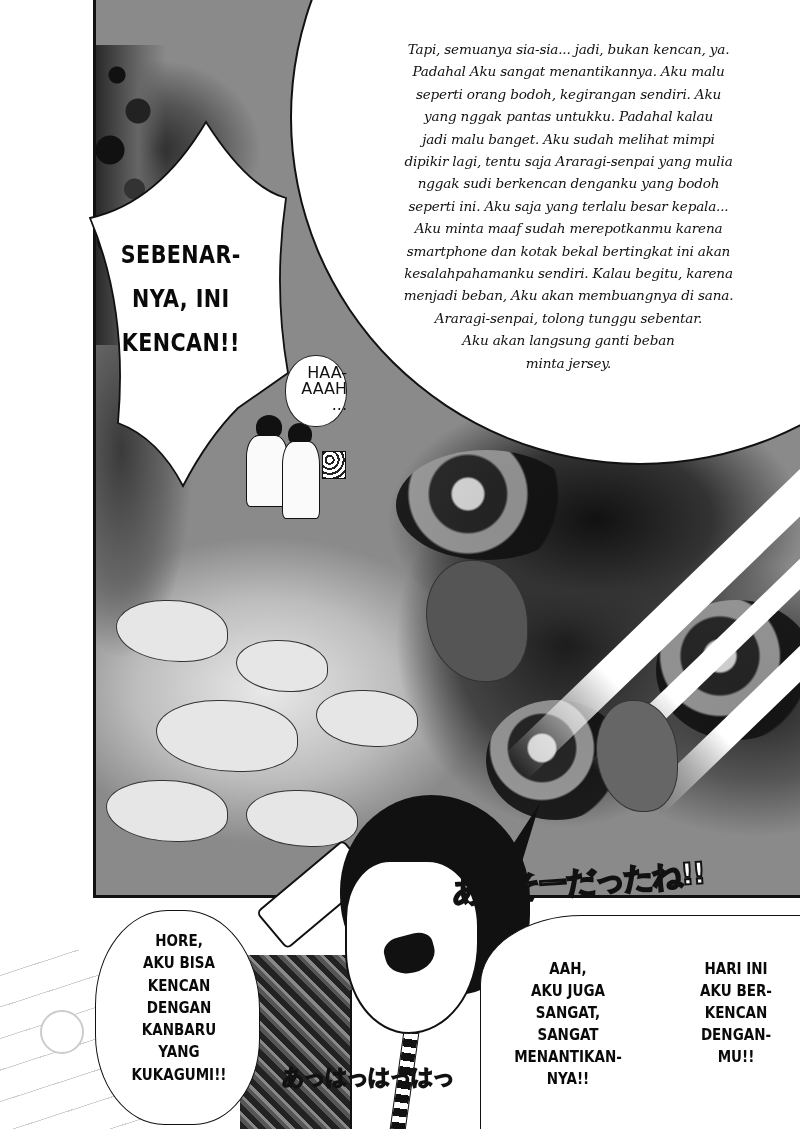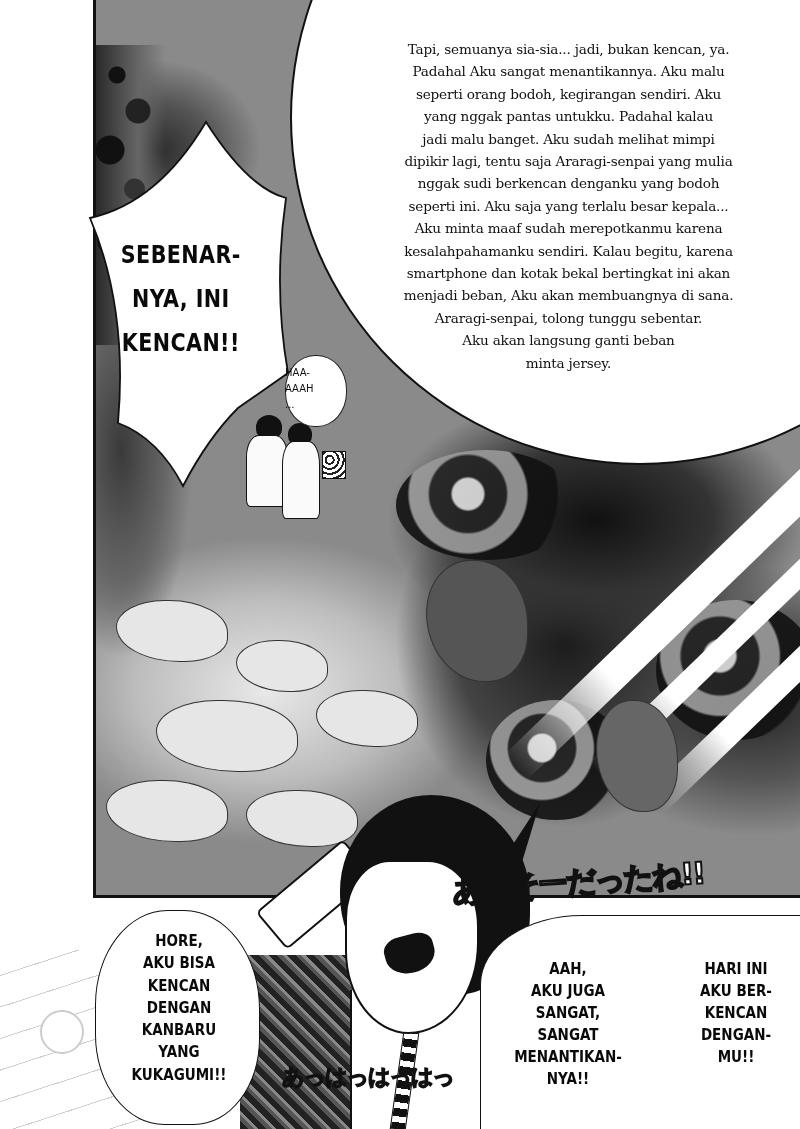--- a/index.html
+++ b/index.html
@@ -54,21 +54,21 @@
   .bubble-main {
     position: absolute; left: 290px; top: -230px; width: 700px; height: 695px;
     background: #fff; border: 2px solid #111; border-radius: 50%;
     box-sizing: border-box;
   }
   .main-text {
     position: absolute; left: 336px; top: 38px; width: 465px;
     font-family: "DejaVu Serif", serif; font-size: 13.6px; line-height: 22.4px;
     text-align: center; color: #111; letter-spacing: -0.2px;
   }
-  .main-text .line { display: block; white-space: nowrap; }
+  .main-text .line { display: block; white-space: nowrap; font-style: italic; }
 
   
   .bubble-shout {
     position: absolute; left: 88px; top: 108px; width: 210px; height: 380px;
   }
   .bubble-shout svg { position: absolute; left: 0; top: 0; }
   .shout-text {
     position: absolute; left: 112px; top: 233px; width: 160px;
     font-family: "DejaVu Sans", sans-serif; font-weight: bold; font-size: 24px; line-height: 44px;
     text-align: center; color: #0a0a0a; transform: scaleX(0.86); transform-origin: left top; letter-spacing: 0.5px;
@@ -76,21 +76,21 @@
   .shout-text .line { display: block; white-space: nowrap; }
 
   
   .bubble-small {
     position: absolute; left: 285px; top: 355px; width: 62px; height: 72px;
     background: #fff; border: 1.3px solid #222; border-radius: 48%;
     box-sizing: border-box;
   }
   .small-text {
     position: absolute; left: 285px; top: 365px; width: 62px;
-    font-family: "DejaVu Sans", sans-serif; font-size: 10px; line-height: 16px; text-align: left; color: #111;
+    font-family: "DejaVu Sans", sans-serif; font-size: 16px; line-height: 16px; text-align: right; color: #111;
   }
   .small-text .line { display: block; }
 
   
   .panel-bottom {
     position: absolute; left: 0; top: 898px; width: 800px; height: 231px; background: #fff; overflow: hidden;
   }
   .speed-lines {
     position: absolute; left: 0; top: 950px; width: 170px; height: 179px;
     background: repeating-linear-gradient(-18deg, transparent 0 18px, #bbb 18px 19px, transparent 19px 30px);
@@ -209,22 +209,22 @@
 <div class="main-text">
   <span class="line">Tapi, semuanya sia-sia... jadi, bukan kencan, ya.</span>
   <span class="line">Padahal Aku sangat menantikannya. Aku malu</span>
   <span class="line">seperti orang bodoh, kegirangan sendiri. Aku</span>
   <span class="line">yang nggak pantas untukku. Padahal kalau</span>
   <span class="line">jadi malu banget. Aku sudah melihat mimpi</span>
   <span class="line">dipikir lagi, tentu saja Araragi-senpai yang mulia</span>
   <span class="line">nggak sudi berkencan denganku yang bodoh</span>
   <span class="line">seperti ini. Aku saja yang terlalu besar kepala...</span>
   <span class="line">Aku minta maaf sudah merepotkanmu karena</span>
+  <span class="line">smartphone dan kotak bekal bertingkat ini akan</span>
   <span class="line">kesalahpahamanku sendiri. Kalau begitu, karena</span>
-  <span class="line">smartphone dan kotak bekal bertingkat ini akan</span>
   <span class="line">menjadi beban, Aku akan membuangnya di sana.</span>
   <span class="line">Araragi-senpai, tolong tunggu sebentar.</span>
   <span class="line">Aku akan langsung ganti beban</span>
   <span class="line">minta jersey.</span>
 </div>
 
 <div class="bubble-shout">
   <svg width="210" height="380" viewBox="0 0 210 380">
     <path d="M 2 110 Q 70 95 118 14 Q 160 80 198 90 Q 185 180 200 265 Q 150 300 150 300 Q 120 330 95 378 Q 70 330 30 315 Q 40 200 2 110 Z" fill="#ffffff" stroke="#111" stroke-width="1.8"></path>
   </svg>

